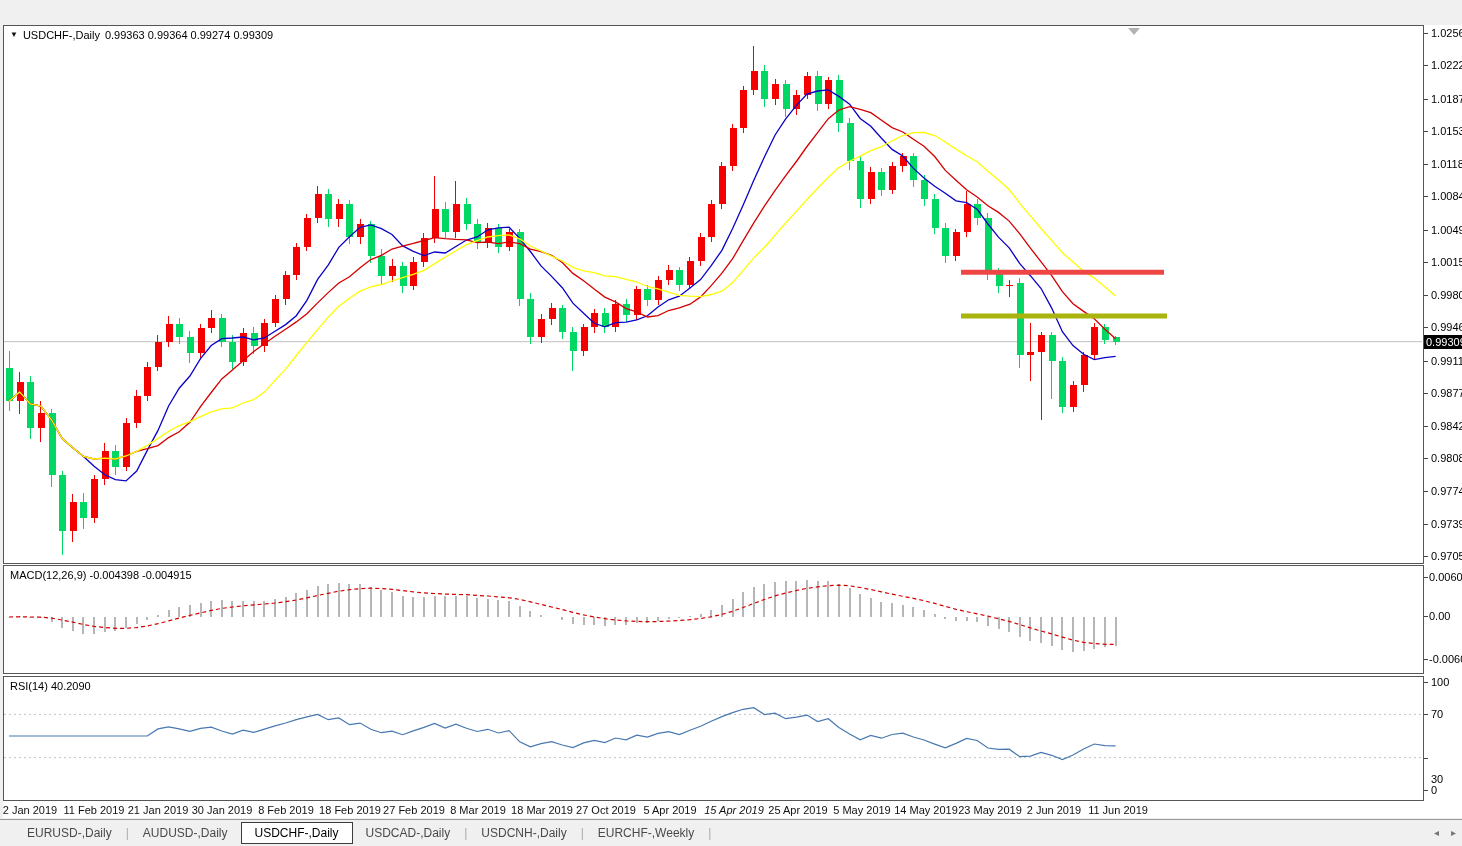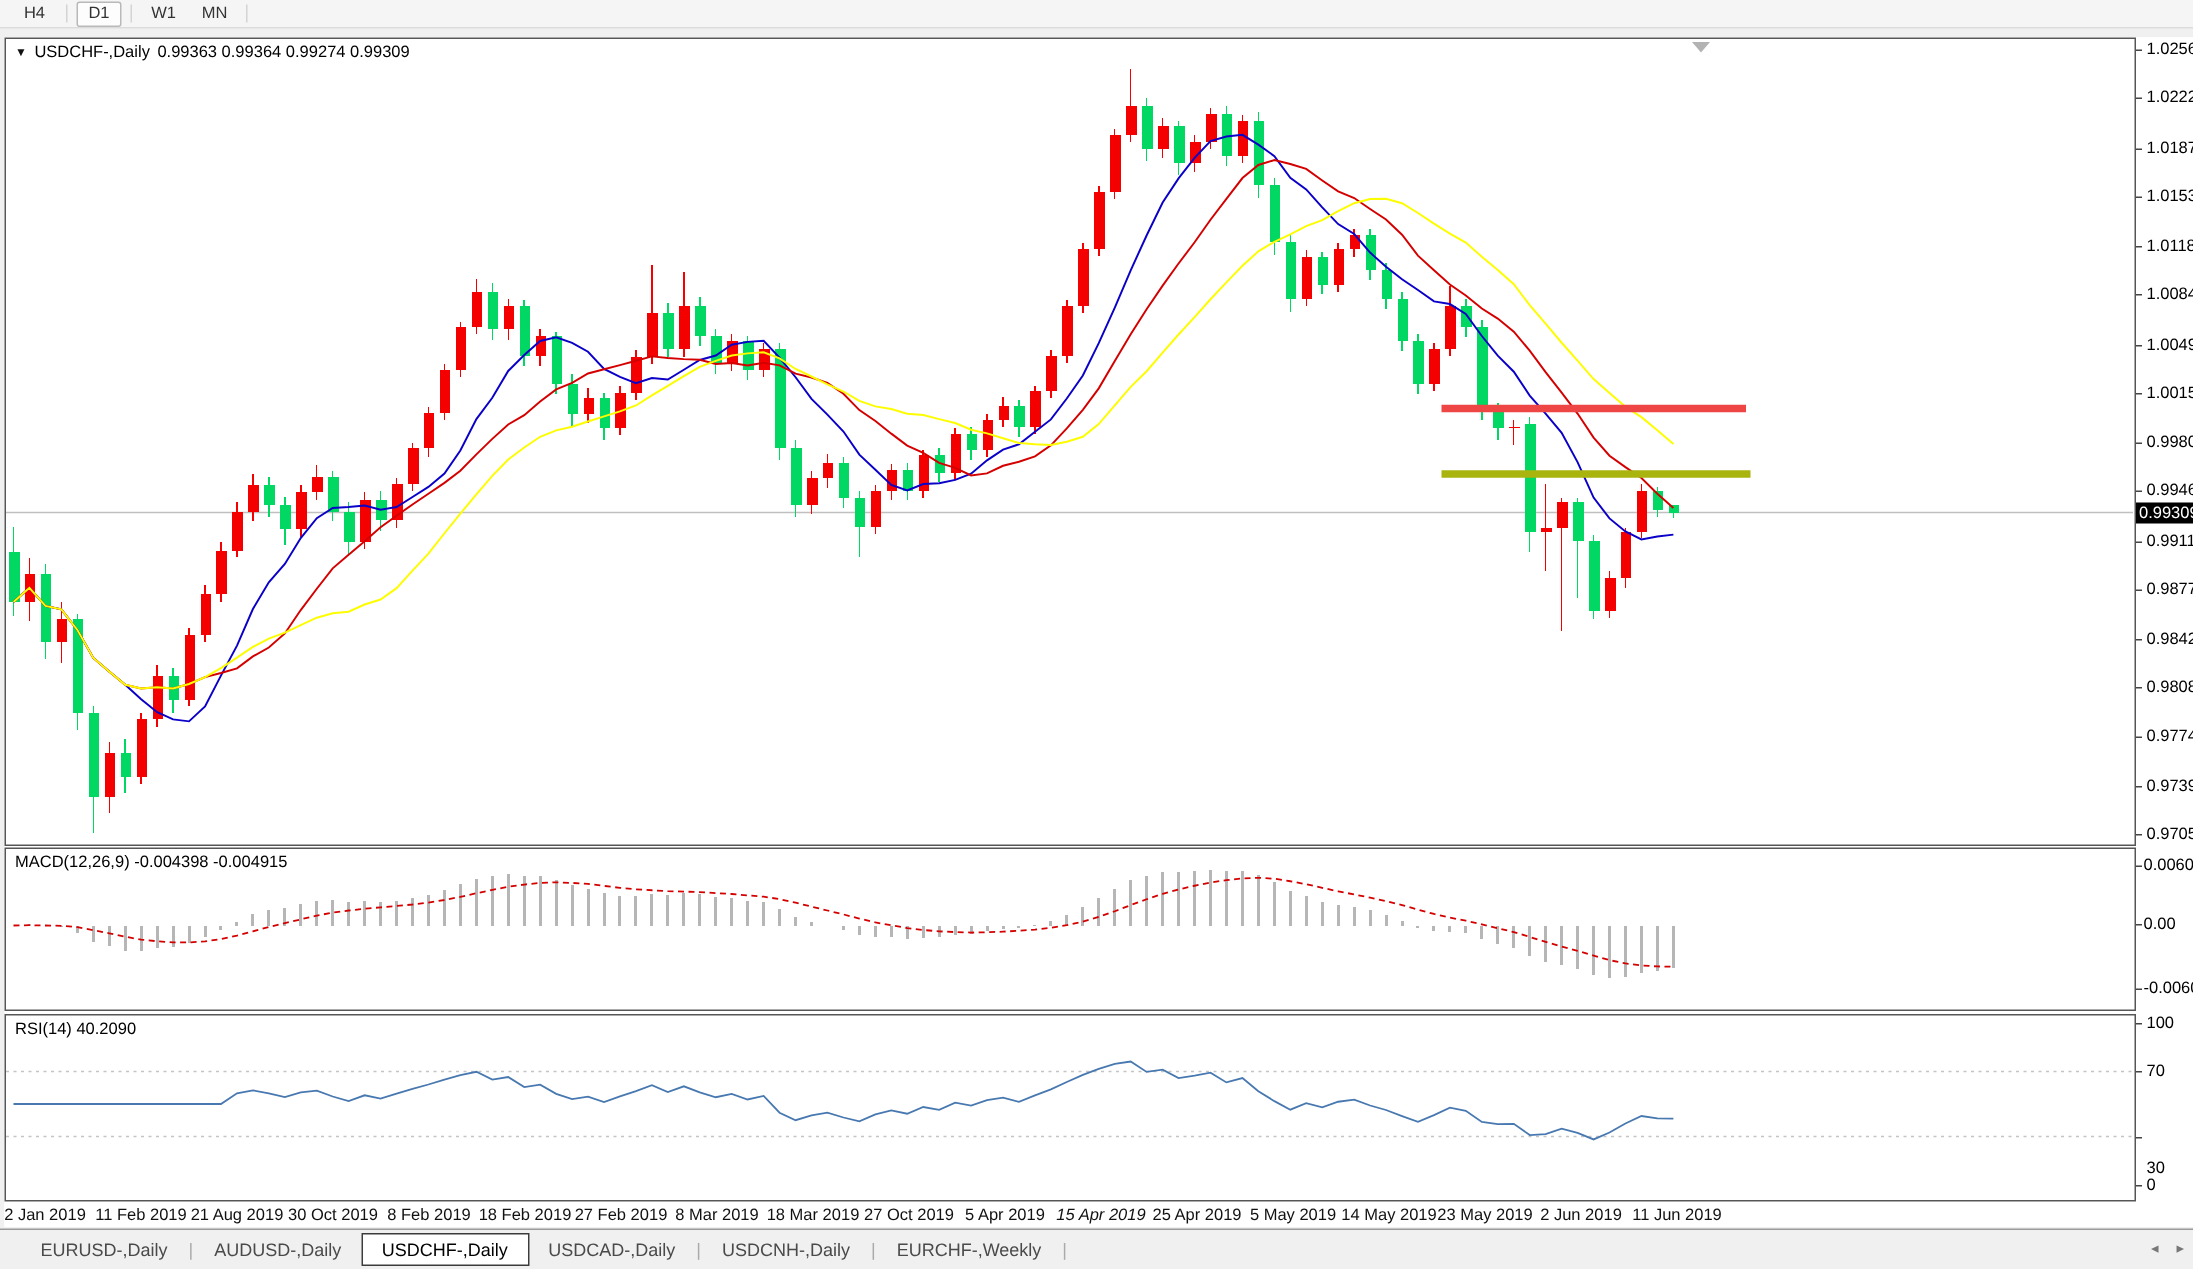--- a/index.html
+++ b/index.html
@@ -44,29 +44,20 @@
   .tab.active{background:#fff;border:1px solid #3c3c3c;color:#000;padding:3px 13px;margin-top:-1px;}
   .tab-sep{color:#aaa;font-size:12px;padding:0 1px;}
   .tab-arrows{position:absolute;right:6px;top:7px;display:flex;gap:12px;}
   .tab-arrow{font-size:10px;color:#777;line-height:12px;}
 </style>
 </head>
 <body>
 
 <div id="screen">
 
-  <div class="toolbar" id="toolbar">
-      <div class="tf-btn">H4</div>
-      <div class="tb-sep"></div>
-      <div class="tf-btn active">D1</div>
-      <div class="tb-sep"></div>
-      <div class="tf-btn">W1</div>
-      <div class="tf-btn">MN</div>
-      <div class="tb-sep"></div>
-    </div>
 
   <div class="chart-window">
 
     <div class="pane" id="main-pane">
       <svg id="main-svg" width="1419" height="537">
           <line x1="0" x2="1418" y1="315.68245000000036" y2="315.68245000000036" stroke="#c0c0c0" stroke-width="1"></line>
           <g shape-rendering="crispEdges">
             <line x1="5" x2="5" y1="325.08250000000083" y2="384.9010000000005" stroke="#00d863" stroke-width="1"></line>
             <rect x="2" y="342.173500000001" width="7" height="33.232499999999504" fill="#00d863"></rect>
             <line x1="15.64" x2="15.64" y1="345.9715000000006" y2="387.74950000000024" stroke="#f40000" stroke-width="1"></line>
@@ -415,22 +406,22 @@
           <polyline points="5.0,59.0 15.6,59.0 26.3,59.0 36.9,59.0 47.6,59.0 58.2,59.0 68.8,59.0 79.5,59.0 90.1,59.0 100.8,59.0 111.4,59.0 122.0,59.0 132.7,59.0 143.3,59.0 154.0,51.9 164.6,49.9 175.2,51.9 185.9,54.4 196.5,51.3 207.2,50.1 217.8,54.0 228.4,57.1 239.1,53.2 249.7,55.4 260.4,52.1 271.0,48.9 281.6,46.0 292.3,42.7 302.9,39.8 313.6,37.5 324.2,42.7 334.8,41.0 345.5,47.7 356.1,46.1 366.8,52.2 377.4,55.7 388.0,54.1 398.7,57.7 409.3,53.9 420.0,50.4 430.6,46.4 441.2,51.1 451.9,47.2 462.5,51.2 473.2,54.5 483.8,52.3 494.4,56.0 505.1,53.6 515.7,64.8 526.4,69.8 537.0,66.6 547.6,64.7 558.3,68.0 568.9,70.6 579.6,65.9 590.2,63.3 600.8,65.5 611.5,61.0 622.1,62.9 632.8,58.1 643.4,60.1 654.0,56.4 664.7,54.7 675.3,57.6 686.0,53.2 696.6,49.2 707.2,44.3 717.9,39.6 728.5,35.6 739.2,32.3 749.8,30.7 760.4,37.6 771.1,36.1 781.7,41.7 792.4,40.1 803.0,38.1 813.6,44.6 824.3,41.7 834.9,50.5 845.6,57.1 856.2,62.8 866.8,58.5 877.5,61.2 888.1,57.5 898.8,56.1 909.4,60.0 920.0,63.0 930.7,67.1 941.3,70.9 952.0,66.4 962.6,61.4 973.2,63.5 983.9,71.0 994.5,72.4 1005.2,72.2 1015.8,79.7 1026.4,79.1 1037.1,75.5 1047.7,78.3 1058.4,82.6 1069.0,78.0 1079.6,72.0 1090.3,67.0 1100.9,68.6 1111.6,68.8" fill="none" stroke="#4878b0" stroke-width="1.2"></polyline>
         </svg>
       <div class="pane-label">
         <span>RSI(14) 40.2090</span>
       </div>
     </div>
 
     <div class="date-strip" id="date-strip">
         <div class="datelbl" style="left: 27px; top: 2px;">2 Jan 2019</div>
         <div class="datelbl" style="left: 91px; top: 2px;">11 Feb 2019</div>
-        <div class="datelbl" style="left: 155px; top: 2px;">21 Aug 2019</div>
-        <div class="datelbl" style="left: 219px; top: 2px;">30 Oct 2019</div>
+        <div class="datelbl" style="left: 155px; top: 2px;">21 Jan 2019</div>
+        <div class="datelbl" style="left: 219px; top: 2px;">30 Jan 2019</div>
         <div class="datelbl" style="left: 283px; top: 2px;">8 Feb 2019</div>
         <div class="datelbl" style="left: 347px; top: 2px;">18 Feb 2019</div>
         <div class="datelbl" style="left: 411px; top: 2px;">27 Feb 2019</div>
         <div class="datelbl" style="left: 475px; top: 2px;">8 Mar 2019</div>
         <div class="datelbl" style="left: 539px; top: 2px;">18 Mar 2019</div>
         <div class="datelbl" style="left: 603px; top: 2px;">27 Oct 2019</div>
         <div class="datelbl" style="left: 667px; top: 2px;">5 Apr 2019</div>
         <div class="datelbl" style="left: 731px; top: 2px; font-style: italic;">15 Apr 2019</div>
         <div class="datelbl" style="left: 795px; top: 2px;">25 Apr 2019</div>
         <div class="datelbl" style="left: 859px; top: 2px;">5 May 2019</div>

